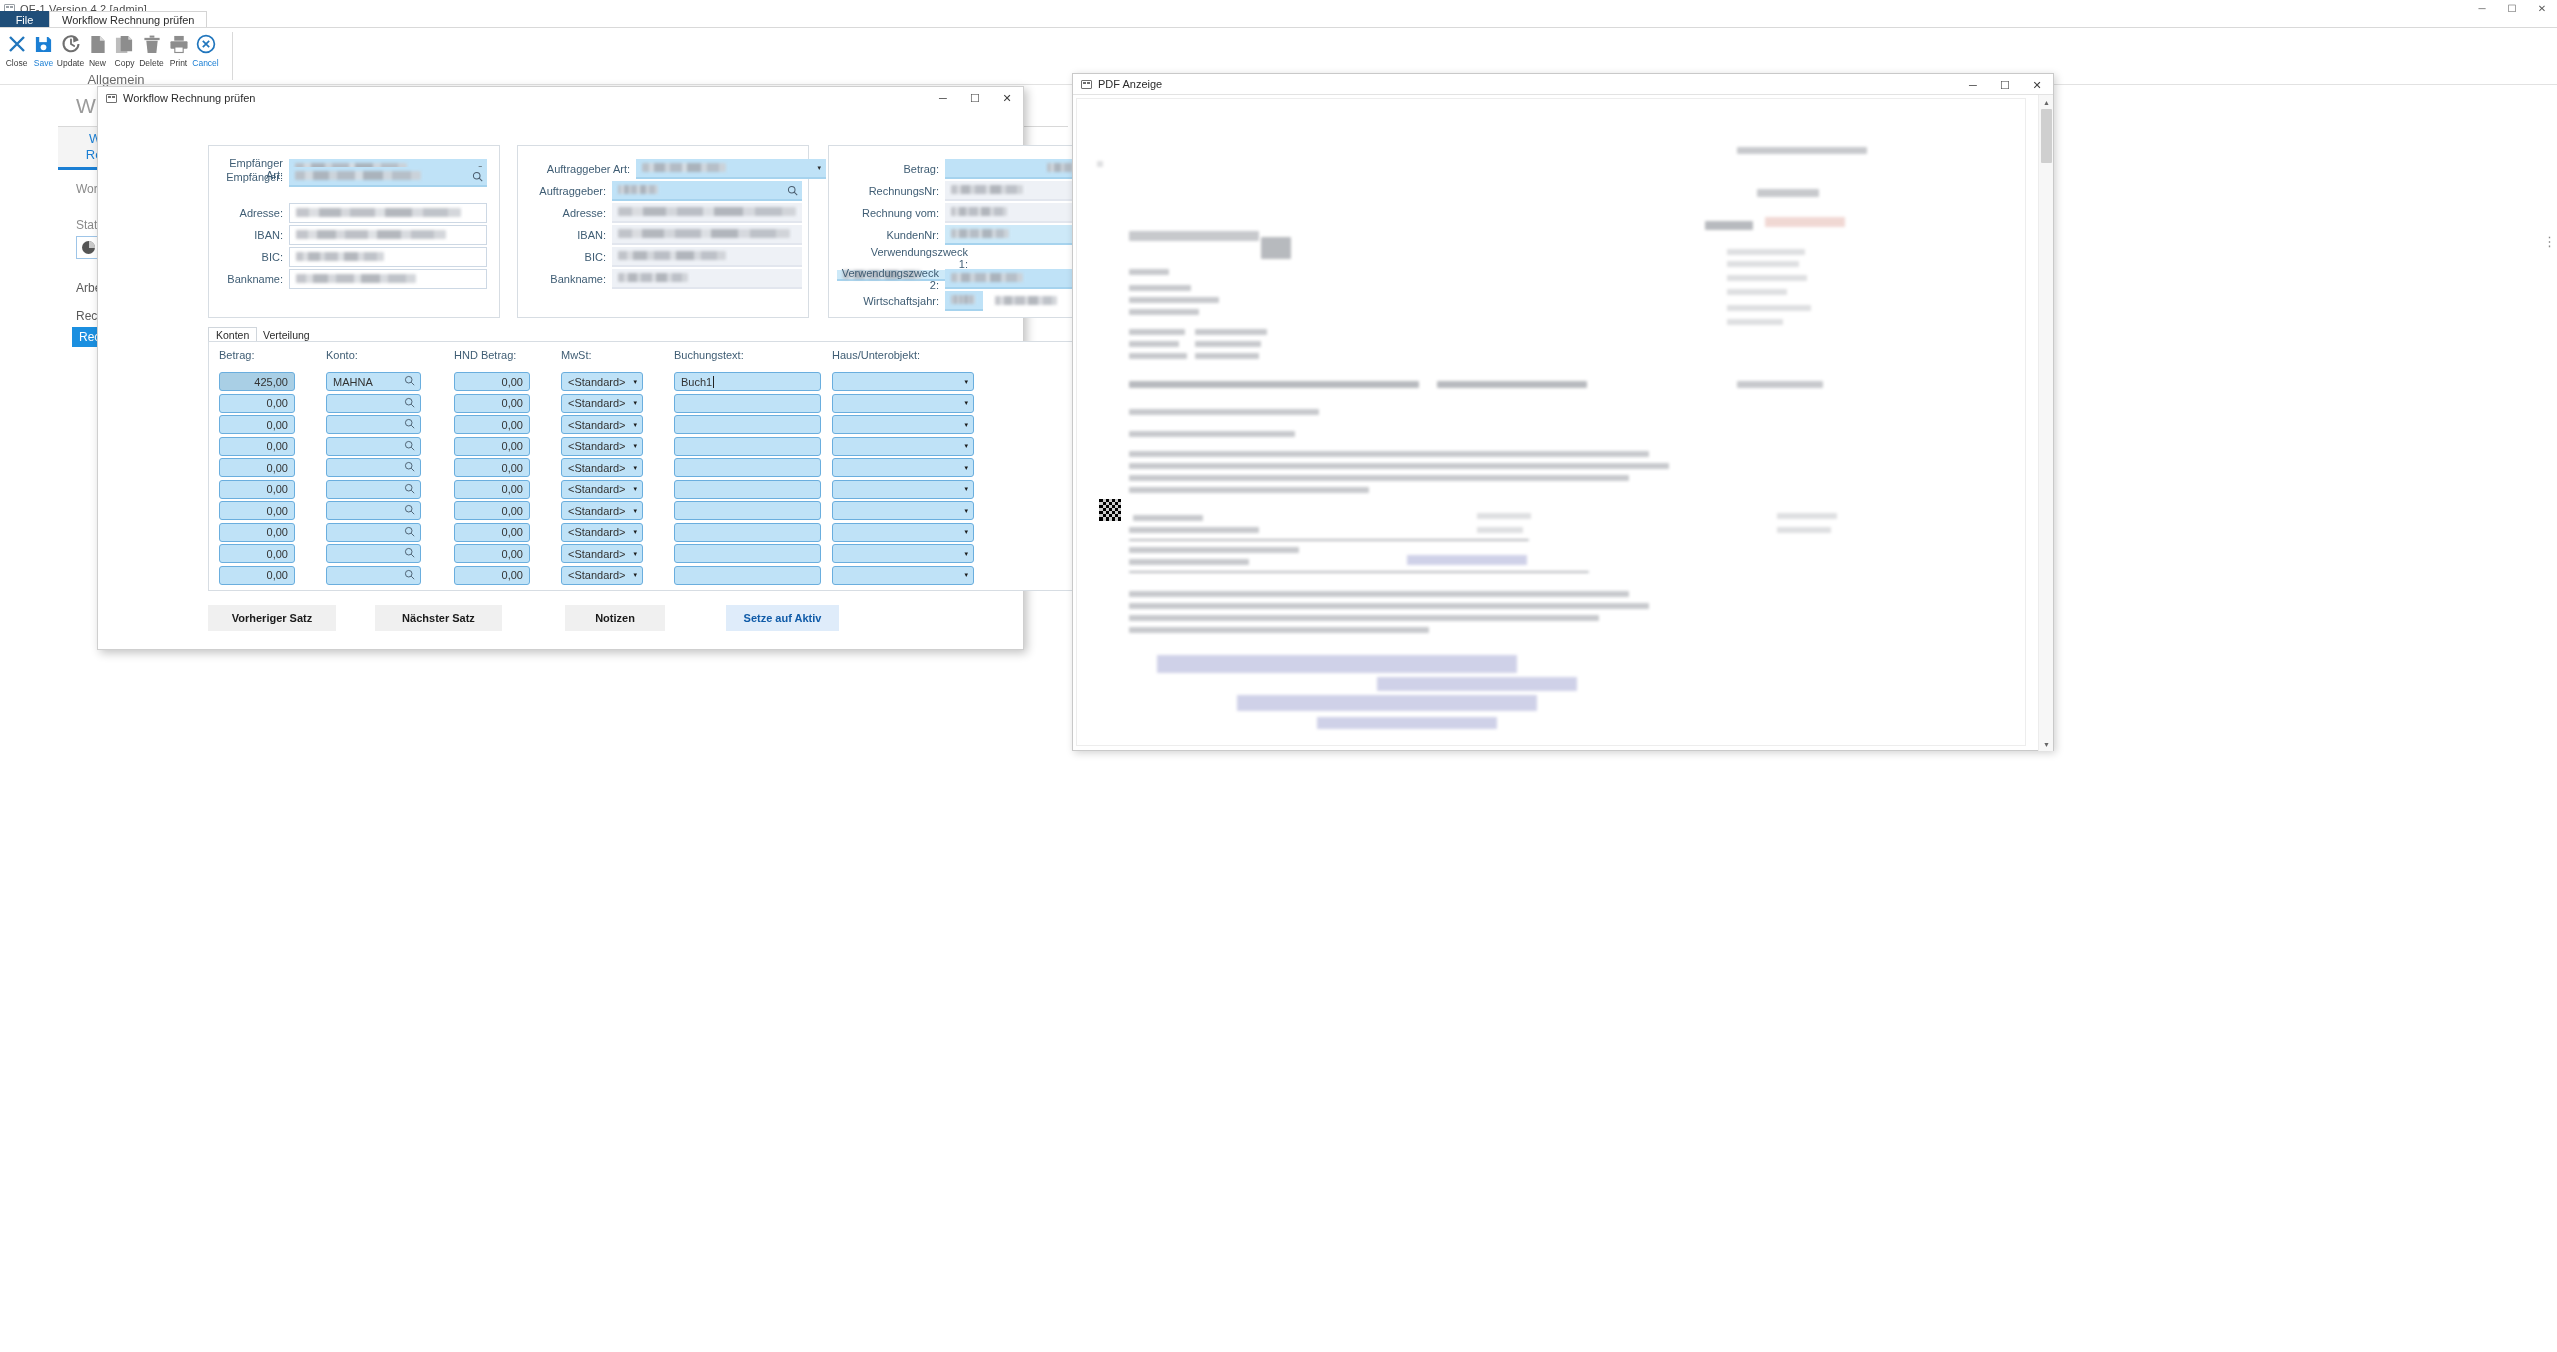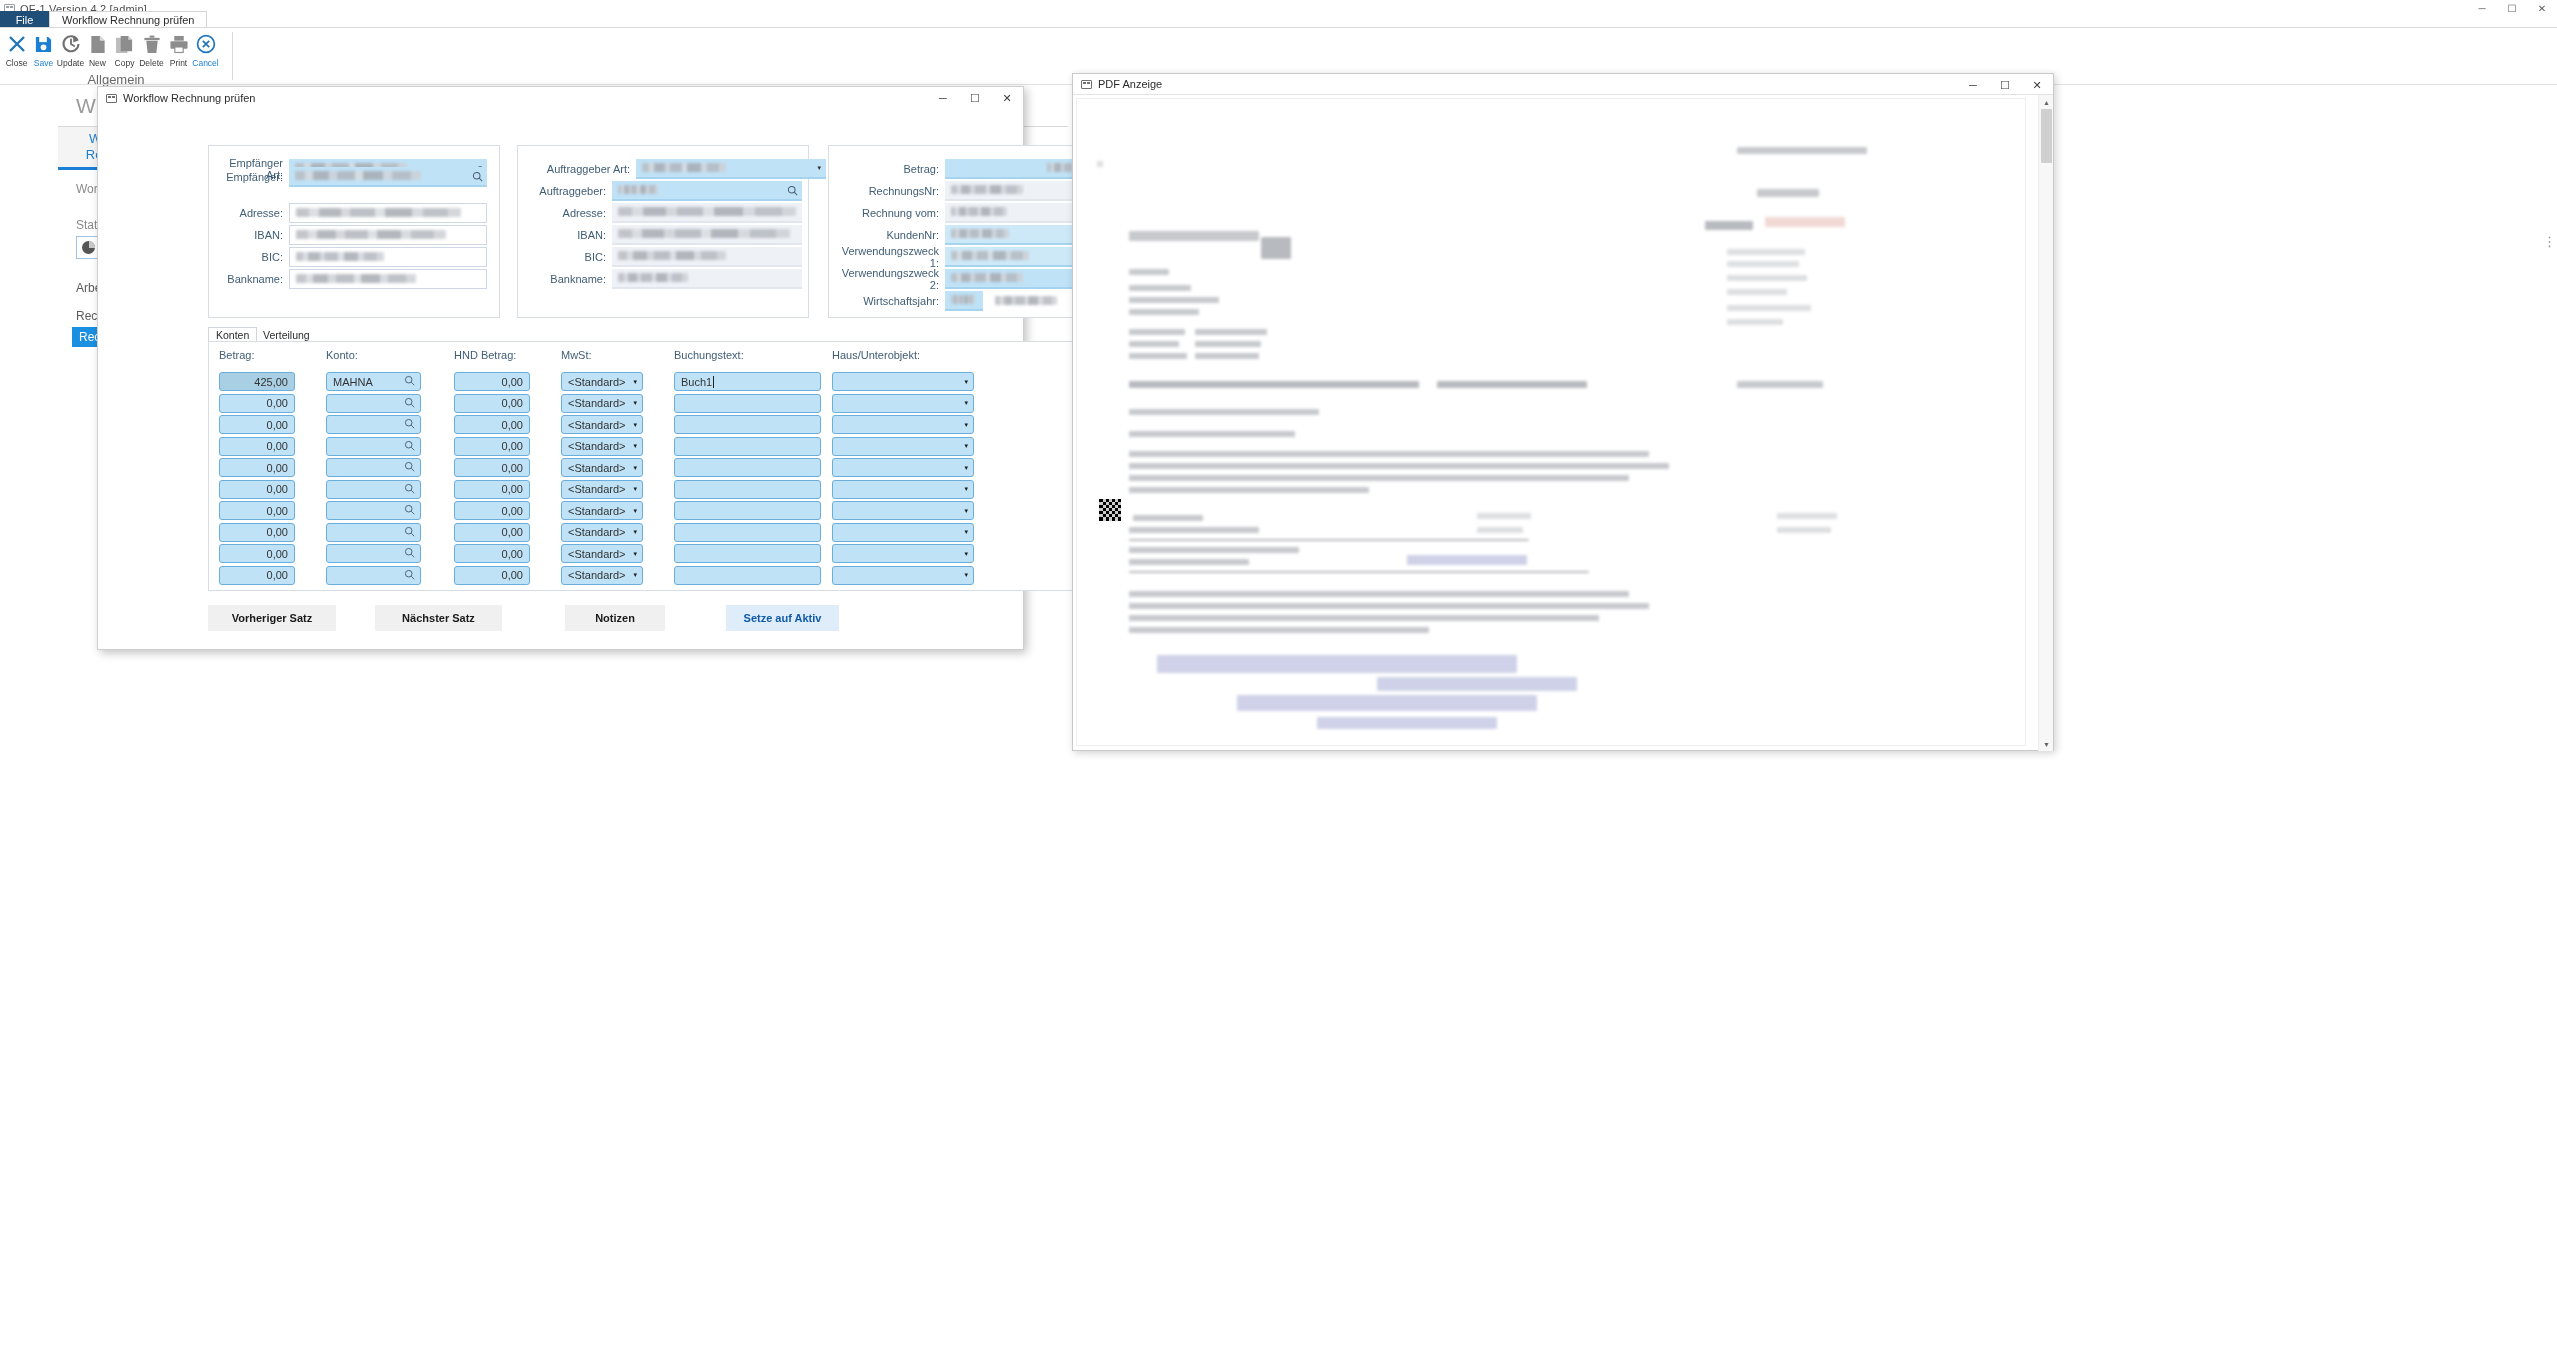--- a/index.html
+++ b/index.html
@@ -456,21 +456,21 @@
           <span class="blurbar" style="width:56px;"></span>
           <span class="blurbar" style="width:14px; position:absolute; right:6px;"></span>
         </span>
       </div>
       <div class="frow" style="left:2px; top:78px;">
         <span class="flabel" style="width:108px;">KundenNr:</span>
         <span class="finput blue" style="width:160px; margin-left:6px; background:#cde9f8;">
           <span class="blurbar" style="width:58px;"></span>
         </span>
       </div>
-      <div class="frow" style="left:2px; top:100px;">
+      <div class="frow" style="left:2px; top:100px;flex-direction:column;">
         <span class="flabel" style="width:108px;">Verwendungszweck 1:</span>
         <span class="finput blue" style="width:160px; margin-left:6px; background:#cde9f8;">
           <span class="blurbar" style="width:78px;"></span>
         </span>
       </div>
       <div class="frow" style="left:2px; top:122px;">
         <span class="flabel" style="width:108px;">Verwendungszweck 2:</span>
         <span class="finput blue" style="width:160px; margin-left:6px;">
           <span class="blurbar" style="width:72px;"></span>
         </span>

